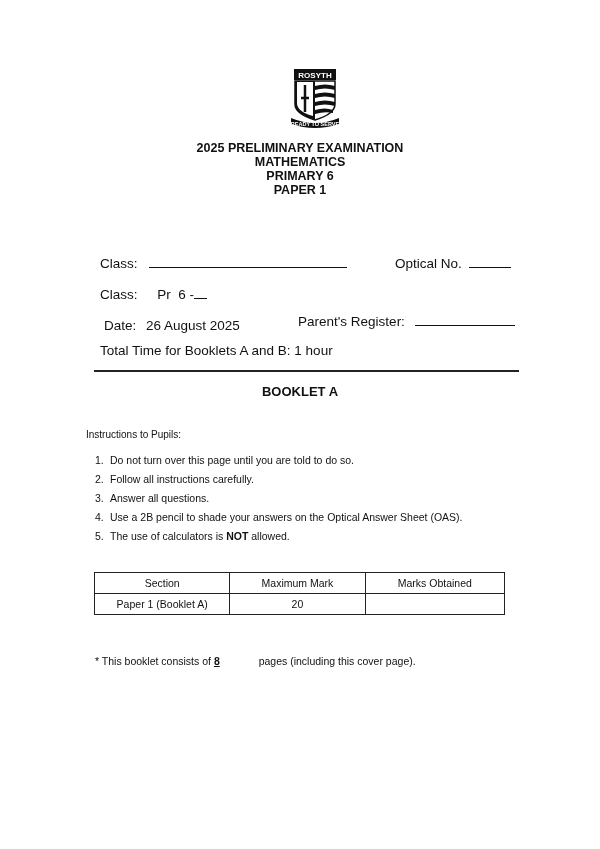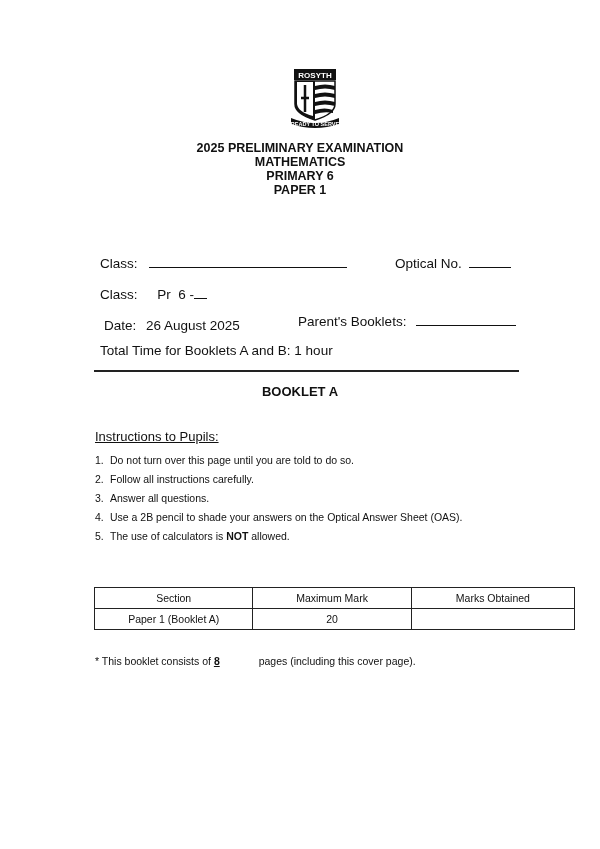--- a/index.html
+++ b/index.html
@@ -6,25 +6,25 @@
   body { width: 600px; height: 849px; position: relative; overflow: hidden;
          font-family: "Liberation Sans", sans-serif; color: #111; }
   .abs { position: absolute; }
   .logo { left: 290px; top: 68px; width: 50px; height: 62px; }
   .title-block { left: 0; width: 600px; top: 141px; text-align: center;
                  font-weight: bold; font-size: 12.5px; line-height: 14px; }
   .field { font-size: 13.5px; white-space: nowrap; }
   .blank { display: inline-block; border-bottom: 1.5px solid #111; vertical-align: baseline; height: 10px; }
   .rule { left: 94px; width: 425px; top: 370px; height: 0; border-top: 2px solid #222; }
   .booklet { left: 0; width: 600px; top: 384px; text-align: center; font-weight: bold; font-size: 13px; }
-  .instr-head { left: 95px; top: 429px; font-size: 13px; text-decoration: underline; }
+  .instr-head { left: 86px; top: 429px; font-size: 10px; }
   .instr-list { left: 95px; top: 453px; font-size: 10.5px; margin: 0; padding: 0; list-style: none; }
   .instr-list li { height: 19px; line-height: 14px; }
   .instr-list .num { display: inline-block; width: 15px; }
-  table.marks { position: absolute; left: 94px; top: 572px; width: 481px; border-collapse: collapse; font-size: 10.5px; margin-top: 15px; }
+  table.marks { position: absolute; left: 94px; top: 572px; width: 411px; border-collapse: collapse; font-size: 10.5px; }
   table.marks td, table.marks th { border: 1.5px solid #222; text-align: center; font-weight: normal; height: 20px; padding: 0; }
   .note { left: 95px; top: 655px; font-size: 10.5px; }
   .u { text-decoration: underline; font-weight: bold; }
 </style>
 </head>
 <body>
 
 <div class="abs logo">
   <svg width="50" height="62" viewBox="0 0 50 62">
     <rect x="4" y="1" width="42" height="11" fill="#111"></rect>
@@ -58,21 +58,21 @@
 <div class="abs field" style="left:100px; top:287px;">
   <span>Class:</span>
   <span style="margin-left:16px; white-space:pre;">Pr  6 -</span><span class="blank" style="width:13px;"></span>
 </div>
 
 <div class="abs field" style="left:104px; top:318px;">
   <span>Date:</span>
   <span style="margin-left:6px;">26 August 2025</span>
 </div>
 <div class="abs field" style="left:298px; top:314px;">
-  <span>Parent's Booklets:</span>
+  <span>Parent's Register:</span>
   <span class="blank" style="width:100px; margin-left:6px;"></span>
 </div>
 
 <div class="abs field" style="left:100px; top:343px;">Total Time for Booklets A and B: 1 hour</div>
 
 <div class="abs rule"></div>
 
 <div class="abs booklet">BOOKLET A</div>
 
 <div class="abs instr-head">Instructions to Pupils:</div>

